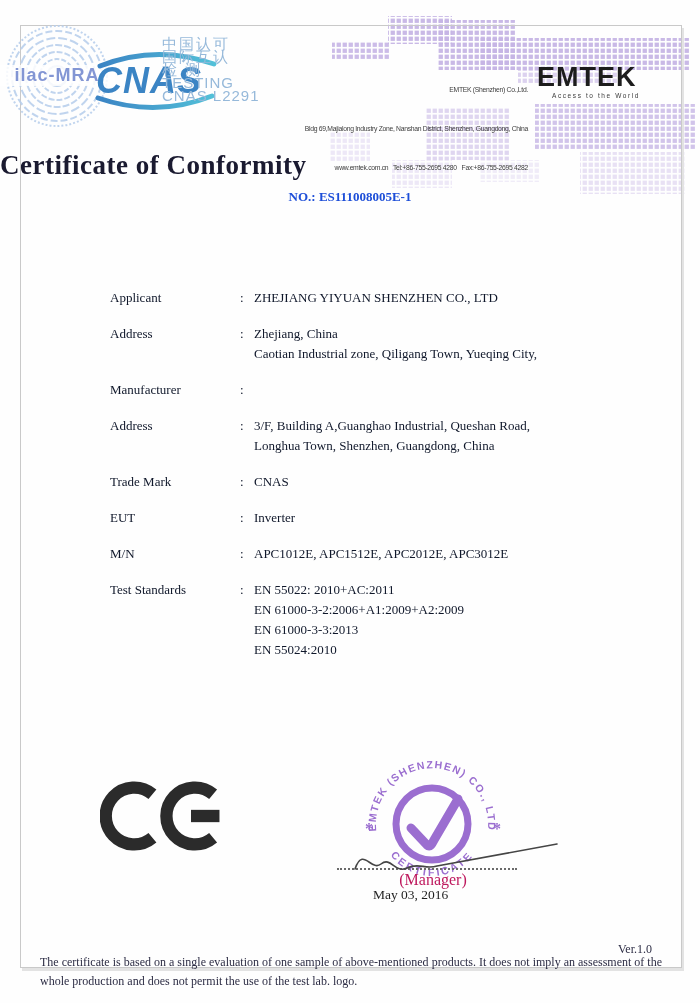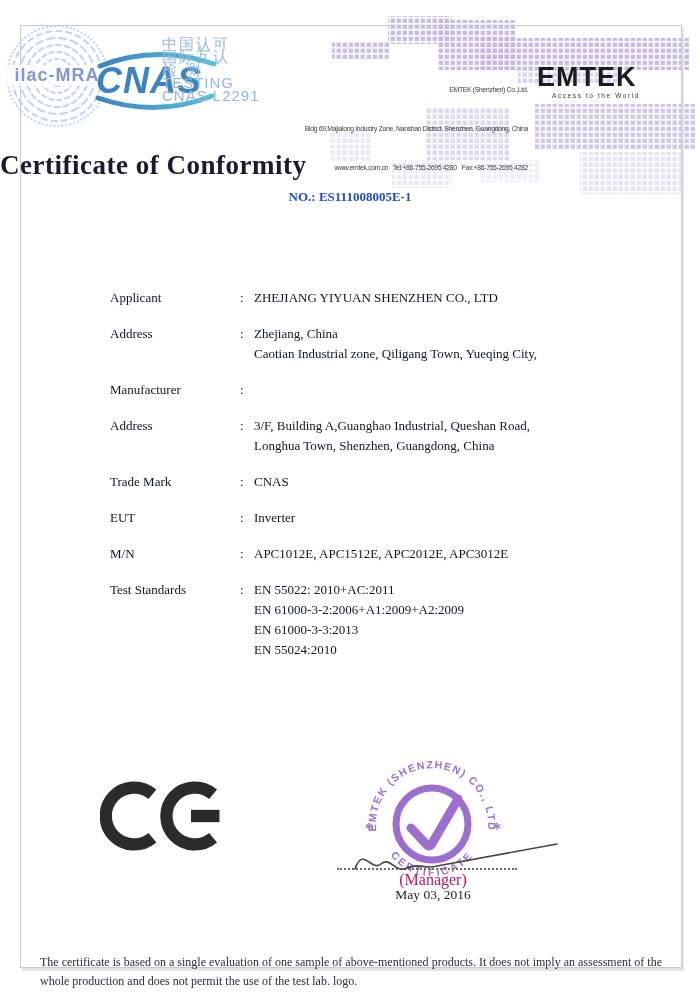--- a/index.html
+++ b/index.html
@@ -30,21 +30,21 @@
   .intro{width:622px;font-size:12.8px;line-height:19px;text-align:justify;color:#2c2c4a;}
   .fields{width:560px;}
   .field-row{display:grid;grid-template-columns:130px 14px 1fr;margin-bottom:16px;
              font-size:13px;line-height:20px;color:#0f172a;}
   .footer-note{width:622px;font-size:12px;line-height:19px;text-align:justify;color:#2c2c44;margin-top:44px;}
   .version{width:612px;text-align:right;font-size:12px;color:#2c2c44;}
 
   
   .sig-dots{width:180px;border-top:2px dotted #6a6a6a;height:0;}
   .manager{width:120px;text-align:center;font-size:16px;color:#be185d;}
-  .stamp-date{width:120px;text-align:center;font-size:13.5px;color:#1f1f1f;}
+  .stamp-date{width:120px;font-size:13.5px;color:#1f1f1f;}
 </style>
 </head>
 <body>
 
 <div class="page">
 
   <svg class="abs" style="left:330px;top:12px" width="366" height="196">
     <defs>
       <pattern id="pix" width="6" height="6" patternUnits="userSpaceOnUse">
         <rect x="0.6" y="0.6" width="4.3" height="4.3" fill="#c6b5e5"></rect>
@@ -210,14 +210,15 @@
   </svg>
 
   <div class="abs sig-dots" style="left:337px;top:868px"></div>
   <svg class="abs" style="left:345px;top:836px" width="220" height="44" viewBox="0 0 220 44">
     <path d="M10,33 C18,10 26,36 36,28 C46,20 50,38 62,32 C74,26 80,34 92,30 L212,8" fill="none" stroke="#454545" stroke-width="1.6" stroke-linecap="round"></path>
   </svg>
   <div class="abs manager" style="left:373px;top:871px">(Manager)</div>
   <div class="abs stamp-date" style="left:373px;top:887px">May 03, 2016</div>
 
   <div class="abs footer-note" style="left:40px;top:909px">The certificate is based on a single evaluation of one sample of above-mentioned products. It does not imply an assessment of the whole production and does not permit the use of the test lab. logo.</div>
+  <div class="abs version" style="left:40px;top:942px">Ver.1.0</div>
 
 </div>
 
 </body></html>

